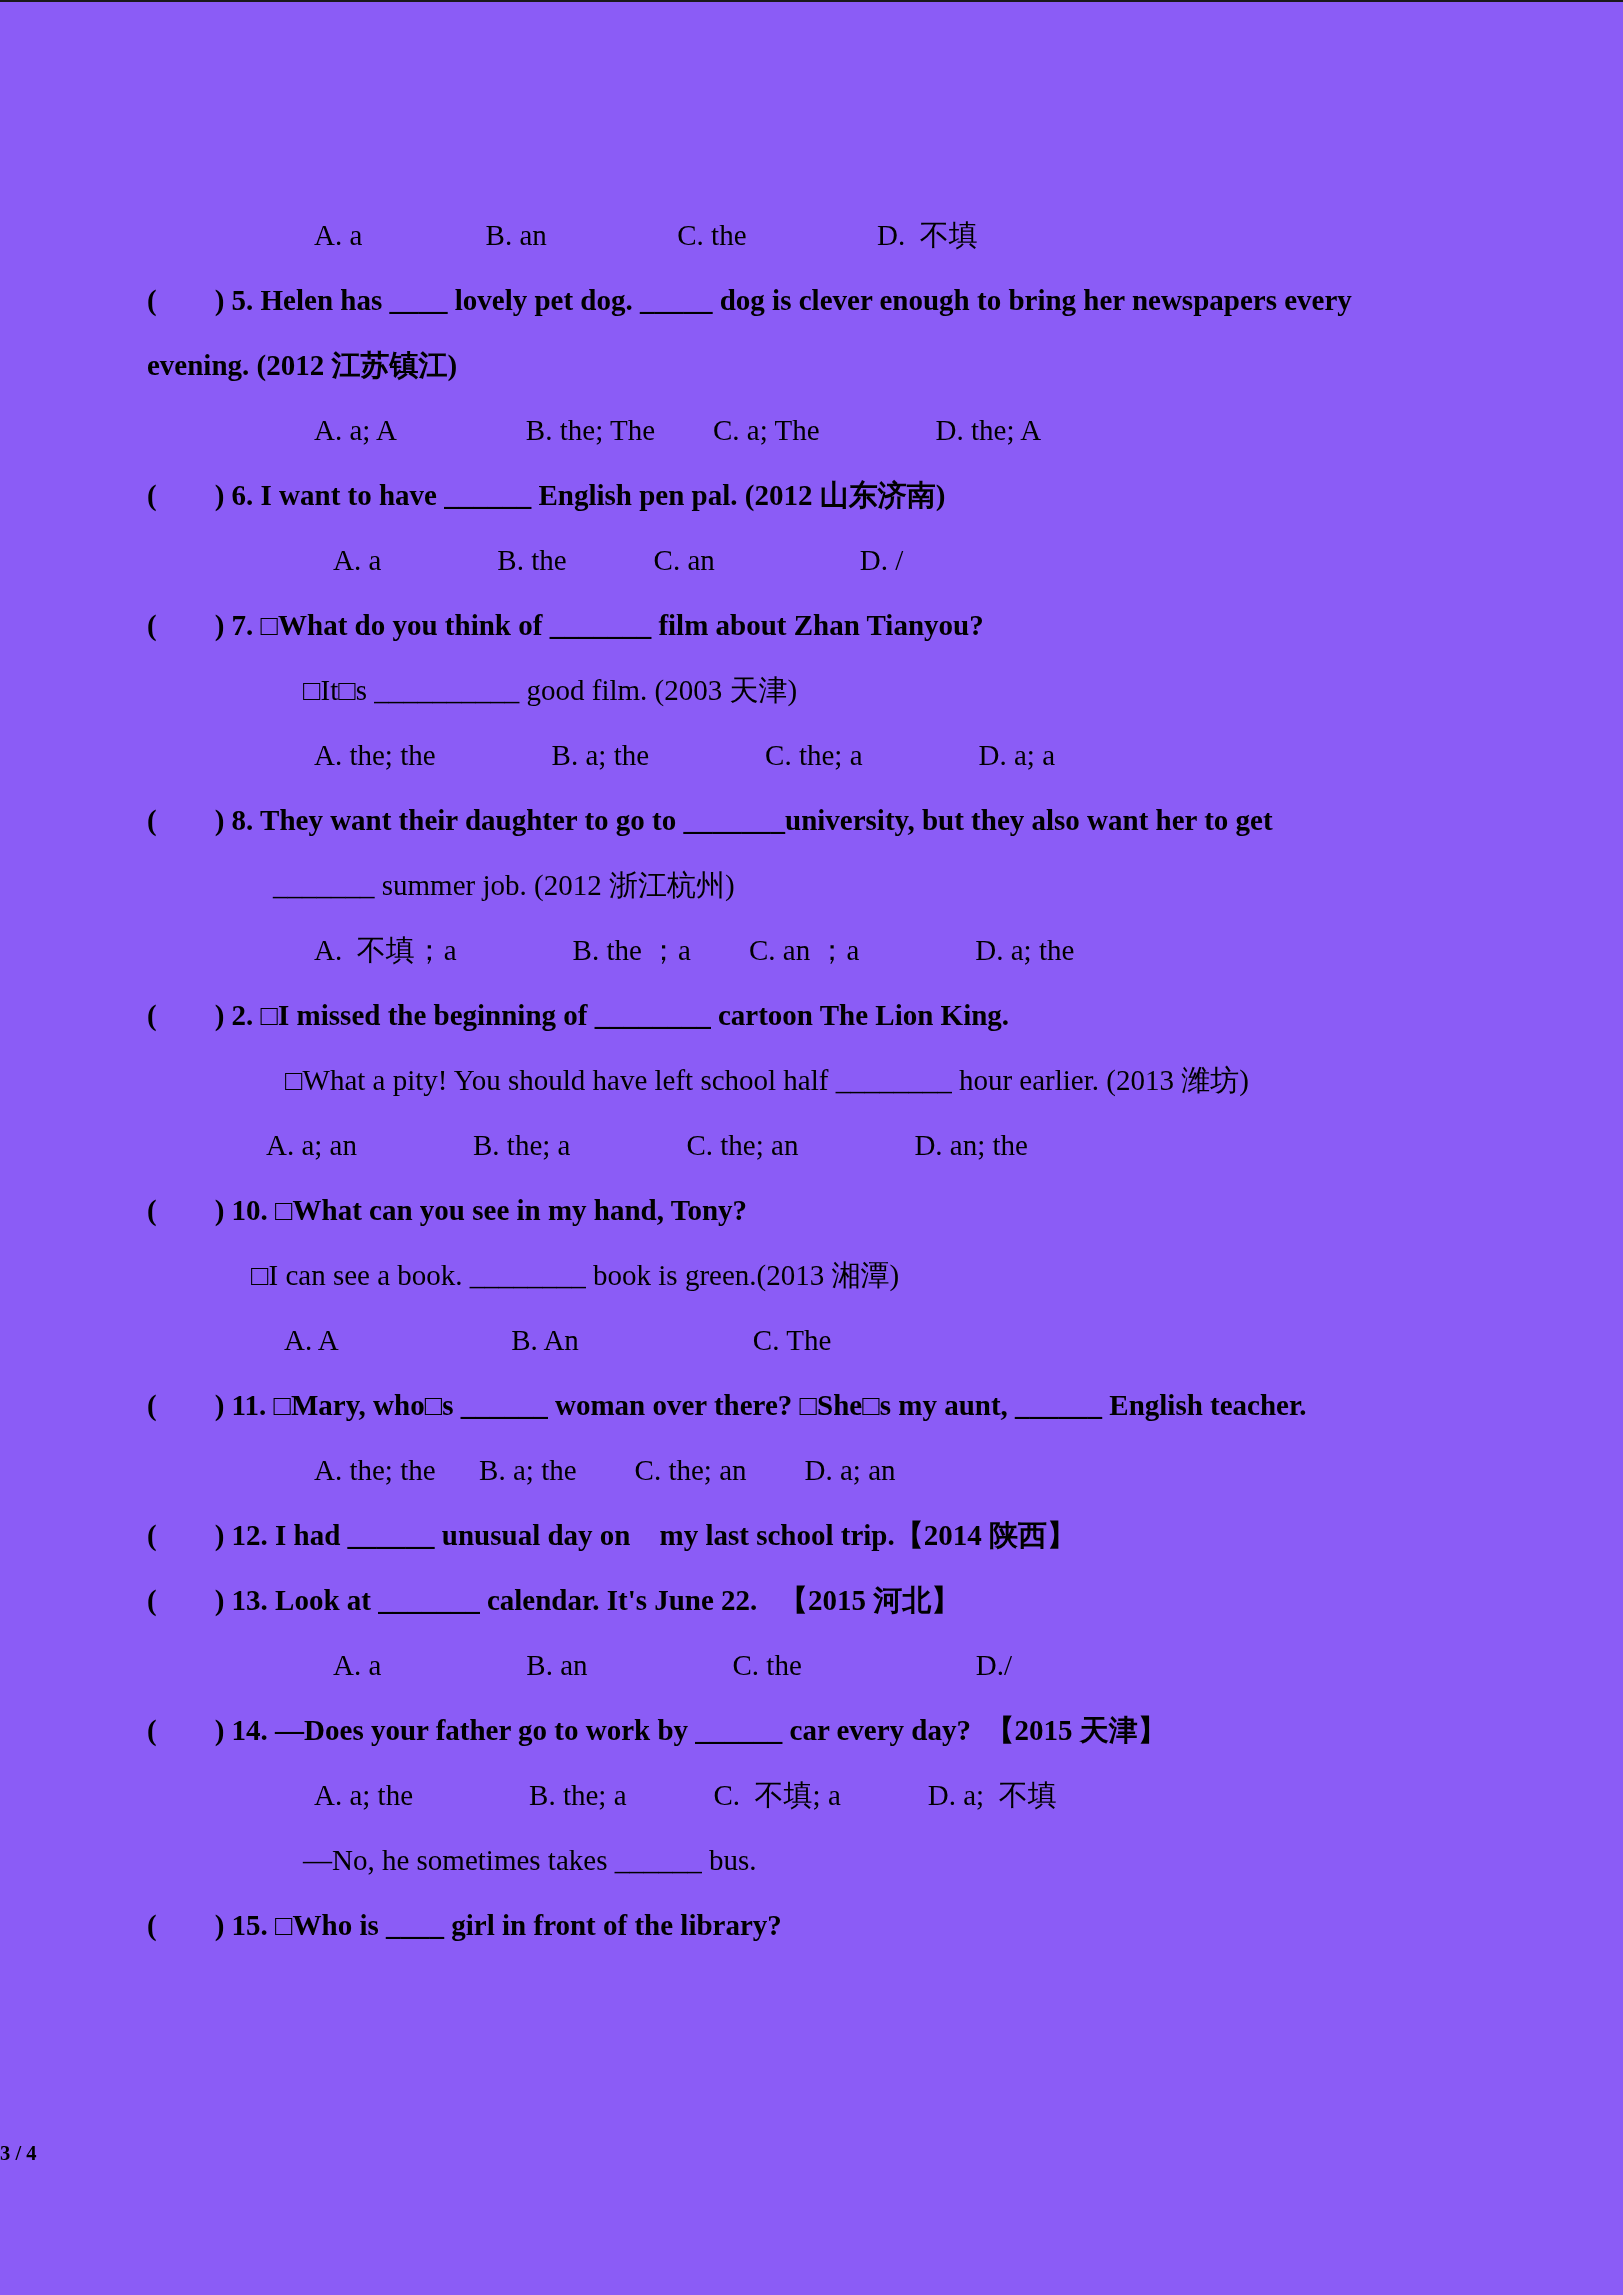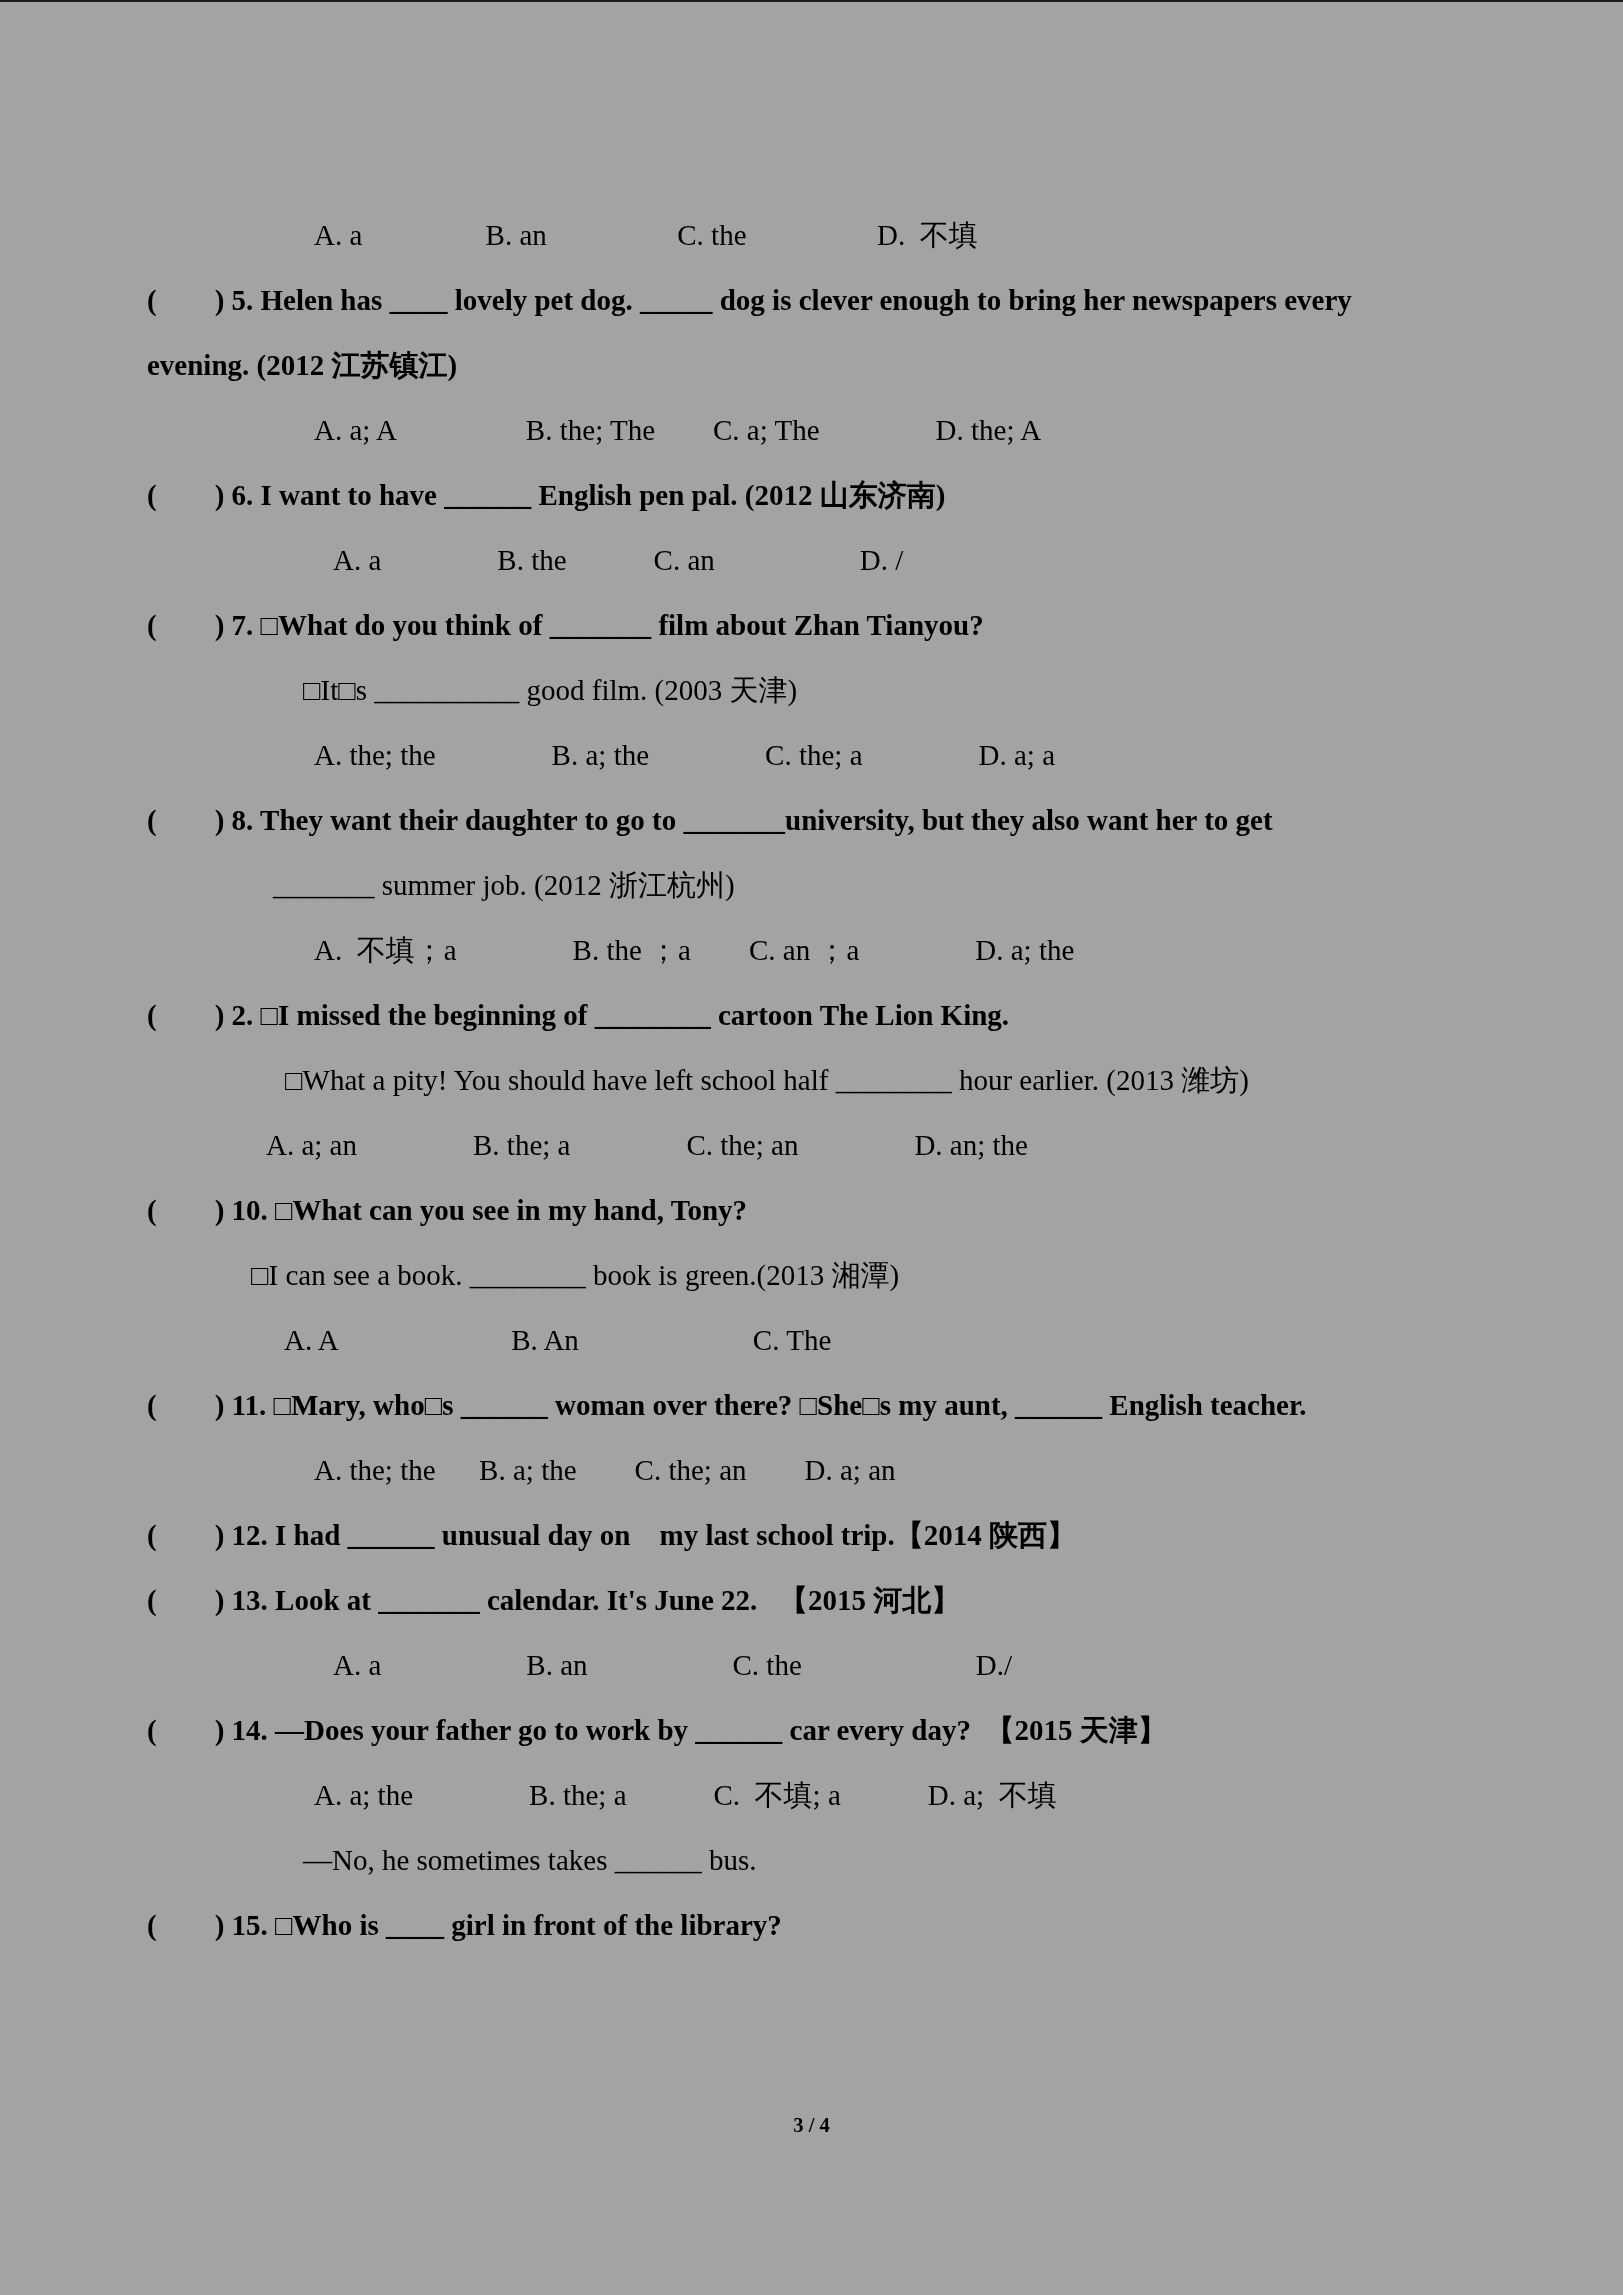--- a/index.html
+++ b/index.html
@@ -1,20 +1,20 @@
 <!DOCTYPE html>
 <html style="font-size:11px"><head>
 <meta charset="utf-8">
 <style>
   html, body { margin: 0; padding: 0; background: #ffffff; }
   .page {
     position: relative;
     width: 1623px;
     height: 2295px;
-    background: #a3a3a3;
+    background: #8b5cf6;
     font-family: "Liberation Serif", "DejaVu Serif", serif;
     font-size: 29px;
     color: #000000;
     box-sizing: border-box;
     padding-top: 203px;
     overflow: hidden;
   }
   .top-edge {
     position: absolute;
     top: 0; left: 0;
@@ -30,24 +30,23 @@
   .i1 { margin-left: 251px; }
   .i2 { margin-left: 266px; }
   .i3 { margin-left: 273px; }
   .i4 { margin-left: 284px; }
   .i5 { margin-left: 285px; }
   .i6 { margin-left: 303px; }
   .i7 { margin-left: 314px; }
   .i8 { margin-left: 333px; }
   .footer {
     position: absolute;
-    bottom: 158px;
+    bottom: 130px;
     left: 0;
     width: 100%;
-    text-align: center;
     font-size: 20.5px;
     font-weight: bold;
     line-height: 24.5px;
   }
 </style>
 </head>
 <body>
 
 <div class="page">
   <div class="top-edge"></div>

